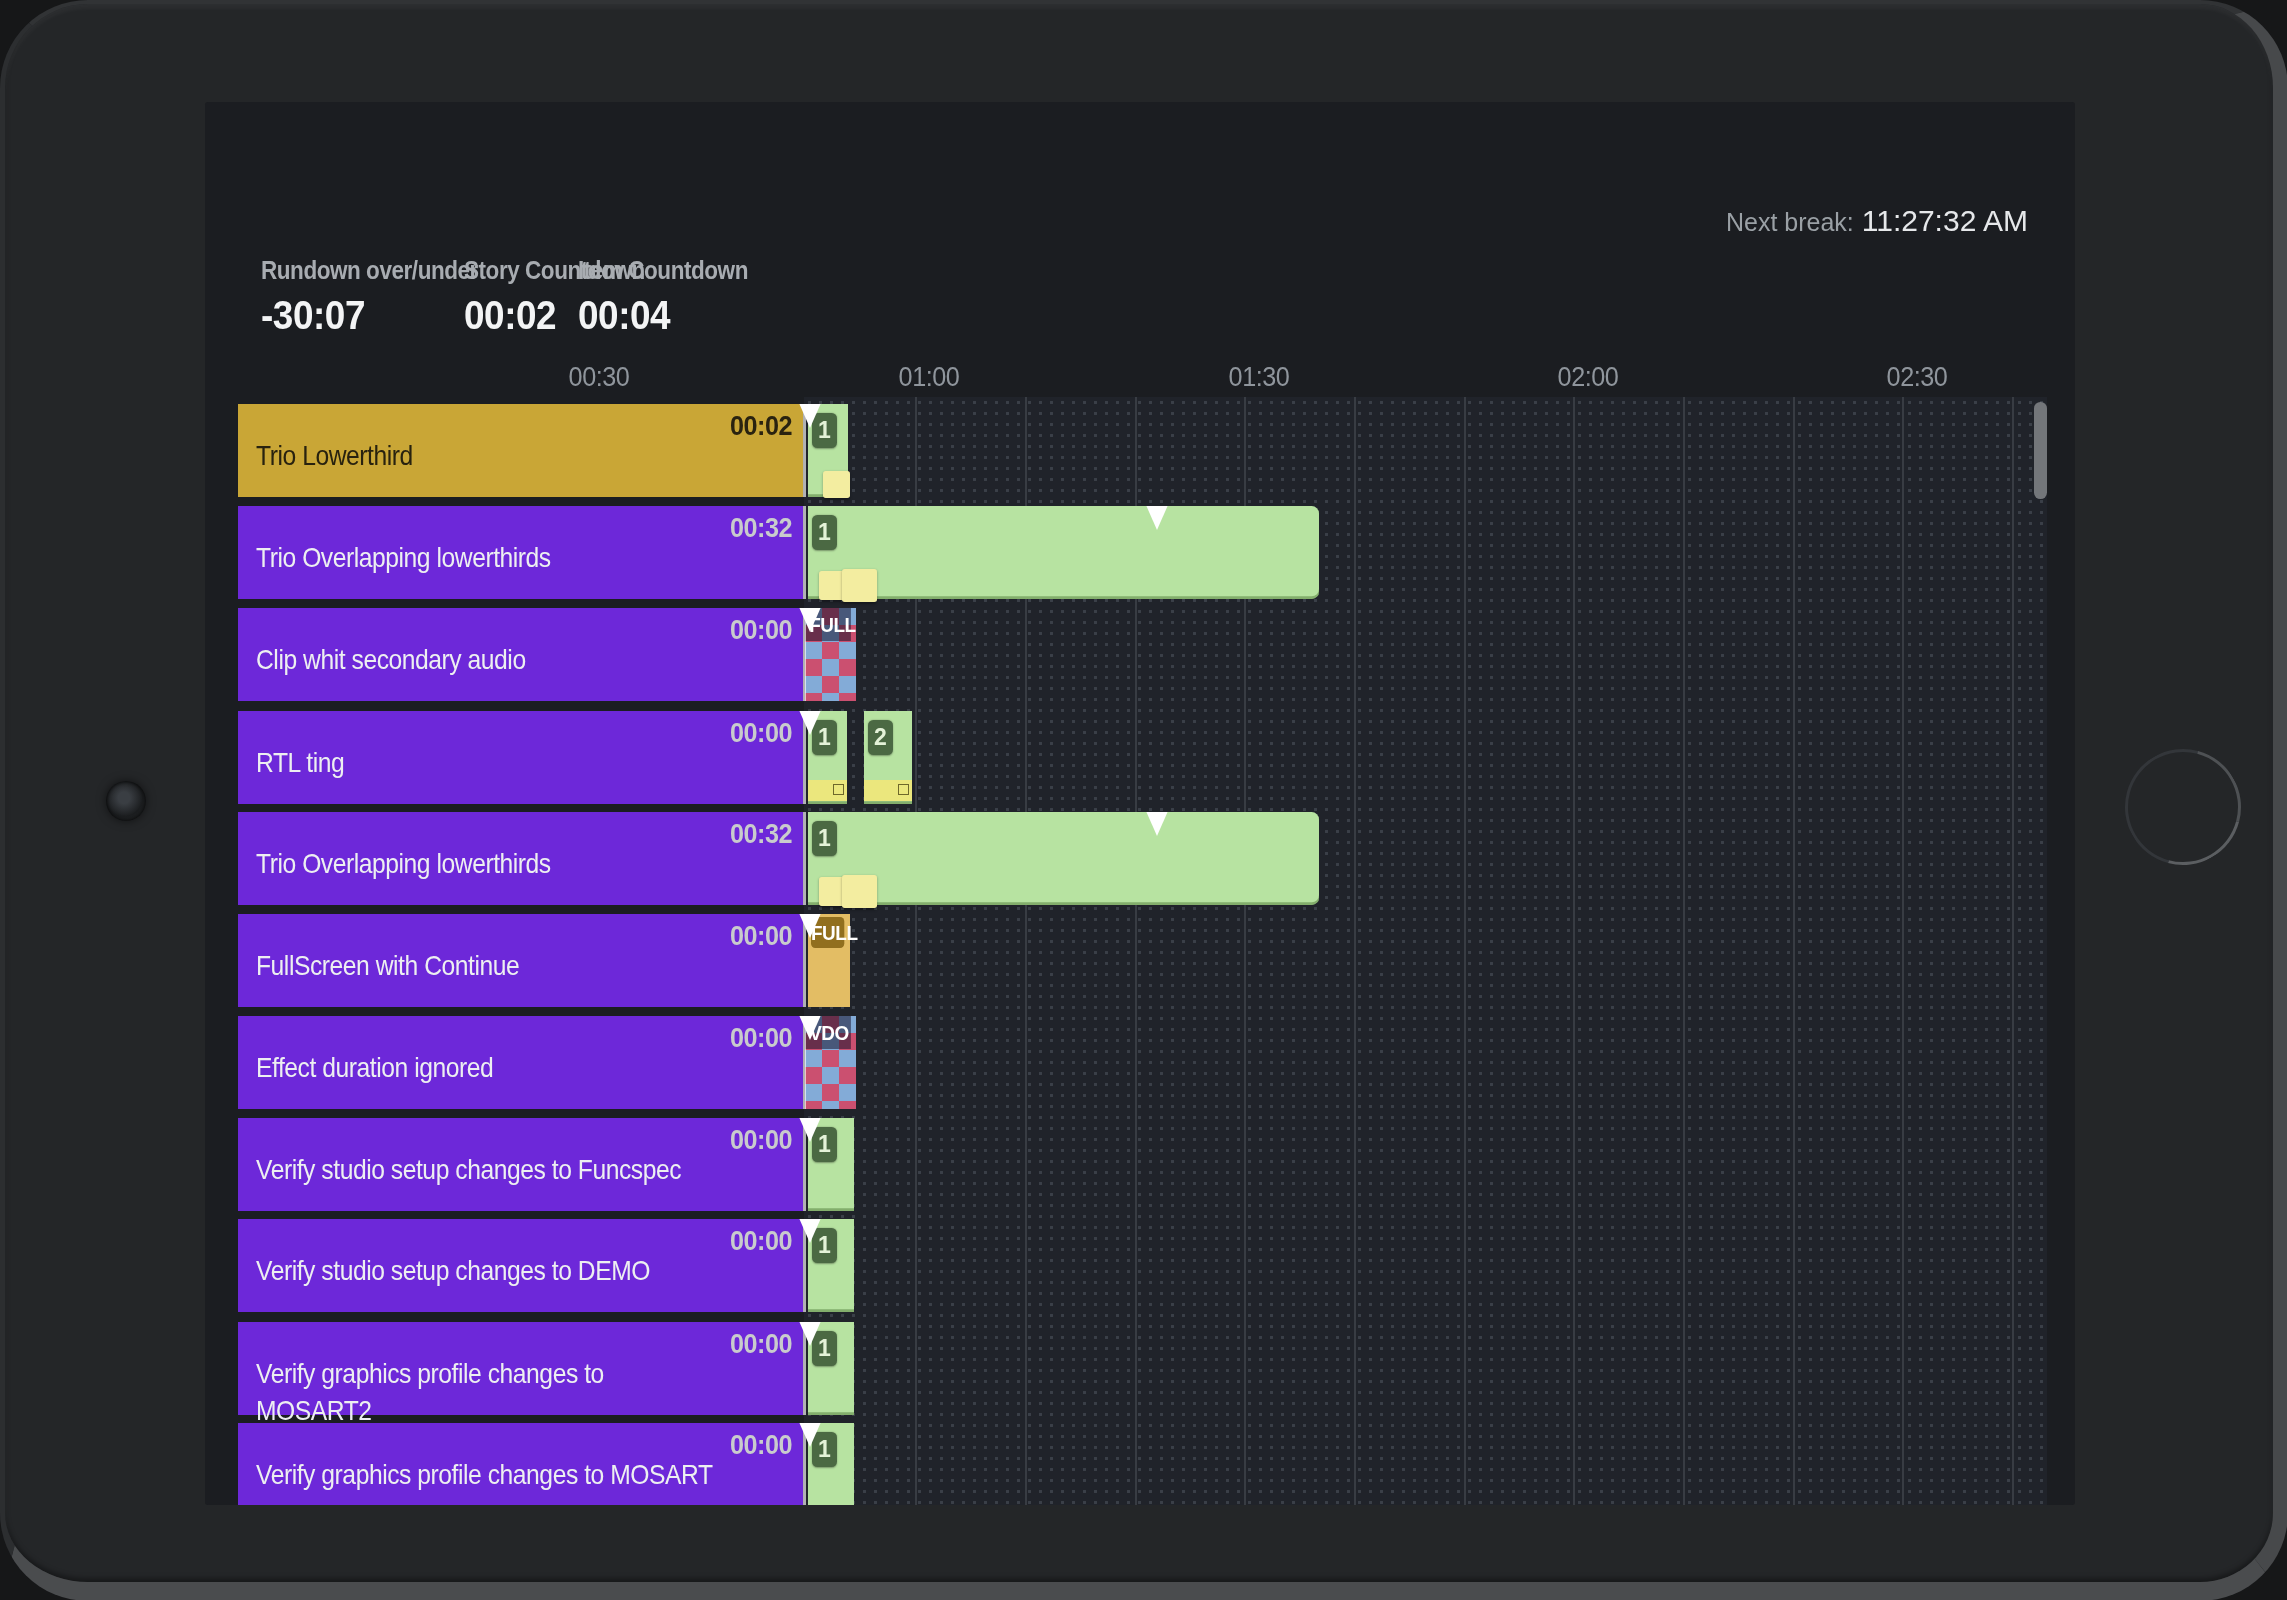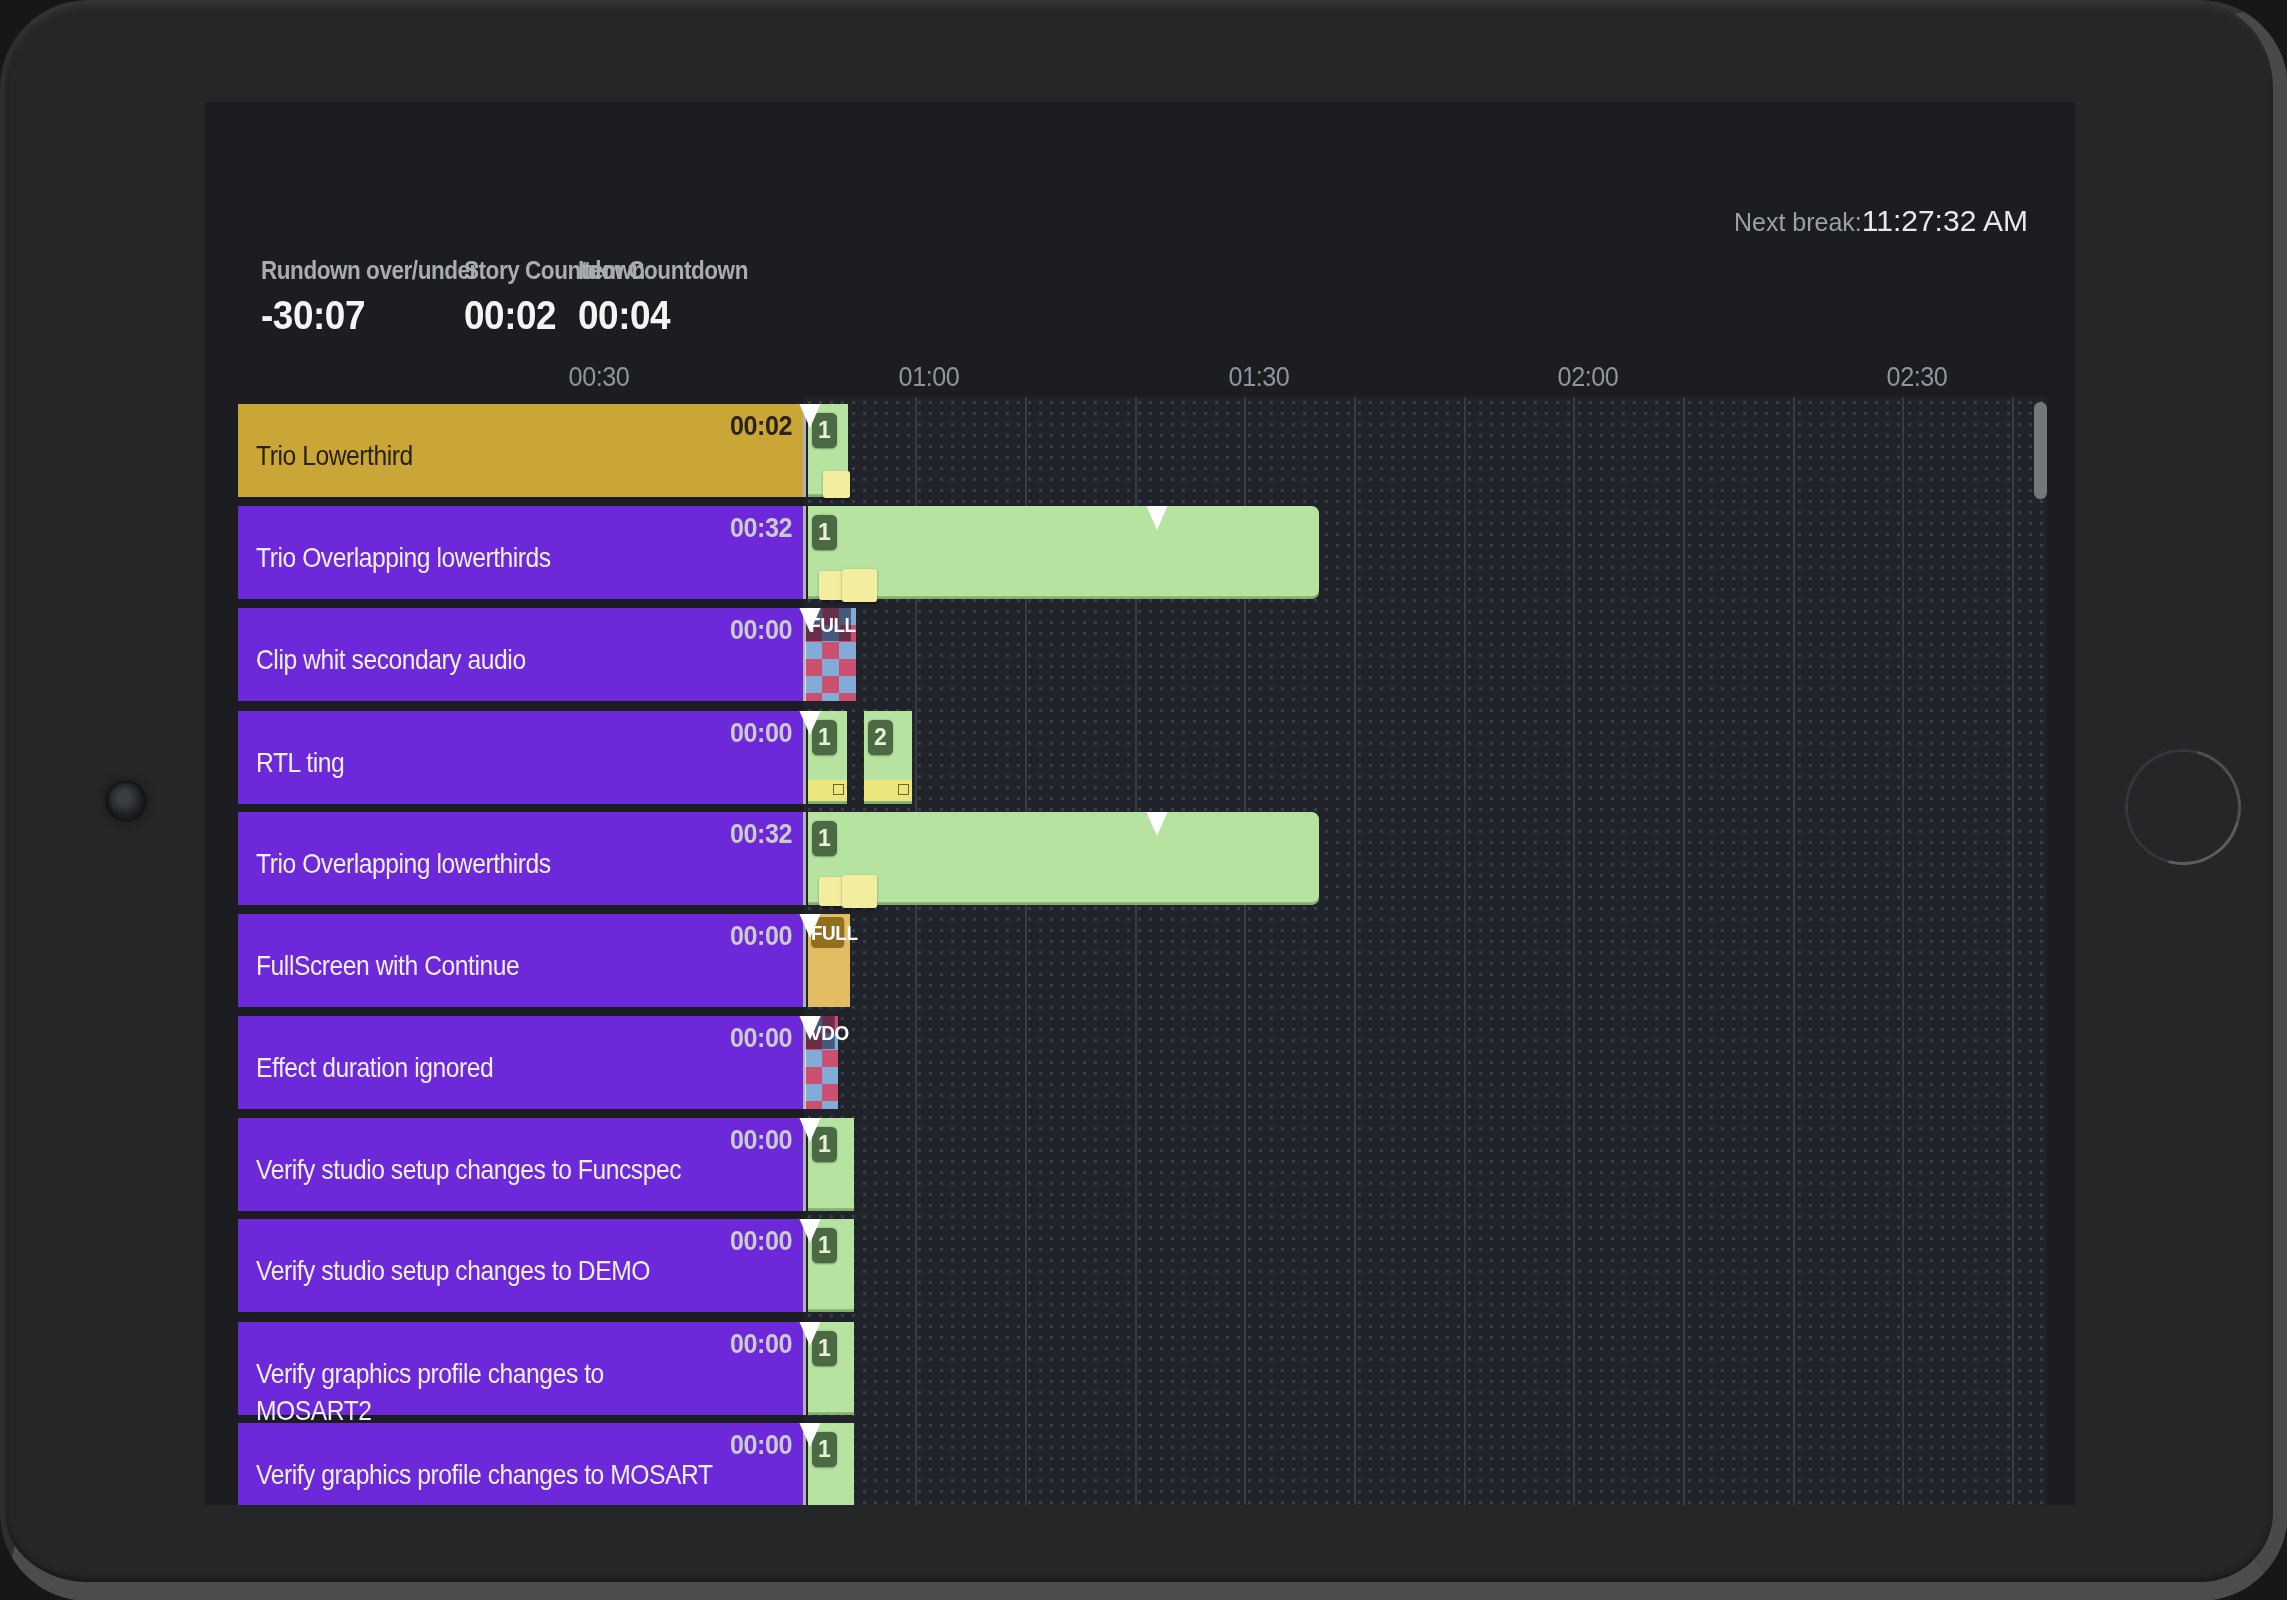--- a/index.html
+++ b/index.html
@@ -31,21 +31,21 @@
     background:#1e2126;box-shadow:inset 0 0.9px 2.7px rgba(0,0,0,.8)}
   .slider-thumb{position:absolute;left:-3.7px;top:0;width:31px;height:31px;border-radius:50%;
     background:#6a7fd3;box-shadow:0 0.9px 2.7px rgba(0,0,0,.5)}
   .help{width:33px;height:33px;border-radius:50%;border:2.7px solid #bcbfc1;color:#bcbfc1;
     display:flex;align-items:center;justify-content:center;font-size:21px;font-weight:bold;box-sizing:border-box}
   
   .showname{position:absolute;left:48px;top:93px;display:flex;align-items:baseline;gap:12.8px;font-size:31px}
   .showname .nm{color:#ced1d3}
   .showname .dv{color:#545759;font-size:34px}
   .showname .vr{color:#7f8386}
-  .nextbreak{position:absolute;top:102px;right:47px;display:flex;align-items:baseline;gap:0}
+  .nextbreak{position:absolute;top:102px;right:47px;display:flex;align-items:baseline;gap:8px}
   .nb-label{font-size:25px;color:#9aa0a5}
   .nb-time{font-size:30px;color:#e6e8ea}
   
   .stat{position:absolute;top:154px}
   .stat-label{display:block;font-size:25px;font-weight:bold;color:#a8acb1}
   .stat-value{display:block;margin-top:7.3px;font-size:41px;font-weight:bold;color:#f3f4f5}
   
   .ruler{position:absolute;left:0;top:259px;width:100%;height:31px}
   .rl{position:absolute;font-size:28px;color:#8f959c;letter-spacing:-0.5px;
     transform:translateX(-50%) scaleX(.9)}
@@ -213,21 +213,21 @@
           <div class="bar-header cond">FULL</div>
         </div>
         <div class="marker" style="left: 593px;"></div>
       </div>
       <div class="row" style="top: 914px;">
         <div class="tick"></div>
         <div class="panel">
           <div class="dur cond o-r">00:00</div>
           <div class="ttl cond">Effect duration ignored</div>
         </div>
-        <div class="bar checker" style="left: 600px; width: 33px;">
+        <div class="bar checker" style="left: 600px; width: 51px;">
           <div class="bar-header cond">VDO</div>
         </div>
         <div class="marker" style="left: 593px;"></div>
       </div>
       <div class="row" style="top: 1016px;">
         <div class="tick"></div>
         <div class="panel">
           <div class="dur cond o-r">00:00</div>
           <div class="ttl cond">Verify studio setup changes to Funcspec</div>
         </div>

